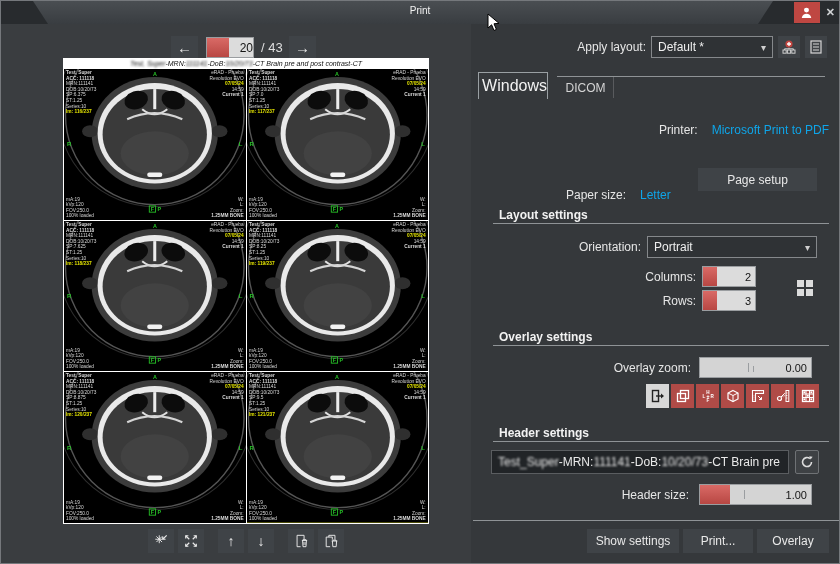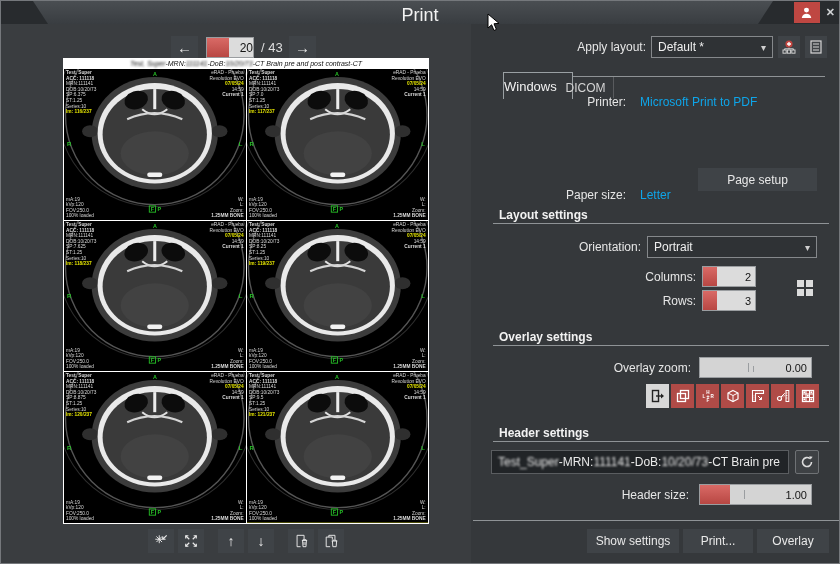--- a/index.html
+++ b/index.html
@@ -3,21 +3,21 @@
 <meta charset="utf-8">
 <style>
   html,body{margin:0;padding:0;background:#1e2022;}
   body{width:840px;height:564px;font-family:"Liberation Sans",sans-serif;-webkit-font-smoothing:antialiased;}
   .window{position:relative;width:840px;height:564px;background:#3a3d40;border:1px solid #75787c;box-sizing:border-box;overflow:hidden;}
   
   .titlebar{position:absolute;left:0;top:0;width:100%;height:23px;background:#282b2e;}
   .titlebar-shape{position:absolute;left:32px;right:66px;top:0;height:23px;
     background:linear-gradient(180deg,#4a4e52,#393d41);
     clip-path:polygon(0 0,100% 0,calc(100% - 15px) 100%,15px 100%);}
-  .title{position:absolute;top:4px;left:0;width:100%;text-align:center;font-size:18px;color:#f2f2f2;}
+  .title{position:absolute;top:4px;left:0;width:100%;text-align:center;font-size:10px;color:#f2f2f2;}
   .tb-btns{position:absolute;right:4px;top:1px;display:flex;align-items:center;gap:6px;}
   .support-btn{width:26px;height:21px;background:#bf4742;border:none;display:flex;align-items:center;justify-content:center;padding:0;cursor:pointer;}
   .close-x{color:#cfd1d3;font-size:11px;font-weight:bold;cursor:pointer;line-height:21px;}
   
   .right-bg{position:absolute;left:470px;top:23px;right:0;bottom:0;background:#35383b;}
   .btn{background:#3f4347;border:none;color:#e8e8e8;font-size:12px;font-family:"Liberation Sans",sans-serif;cursor:pointer;}
   .lbl{color:#e6e6e6;font-size:12px;}
   
   .nav-btn{position:absolute;width:27px;height:23px;font-size:15px;font-weight:bold;display:flex;align-items:center;justify-content:center;}
   .spin{position:absolute;display:flex;border:1px solid #9a9da0;box-sizing:border-box;height:21px;}
@@ -49,21 +49,21 @@
   
   .preview-toolbar{position:absolute;left:62px;top:528px;width:366px;display:flex;justify-content:center;align-items:center;gap:4px;}
   .pt-btn{width:26px;height:24px;display:flex;align-items:center;justify-content:center;font-size:14px;font-weight:bold;}
   .pt-gap{width:6px;}
   
   .apply-row{position:absolute;left:480px;top:35px;width:346px;height:22px;display:flex;align-items:center;justify-content:flex-end;gap:5px;}
   .select{display:flex;align-items:center;justify-content:space-between;box-sizing:border-box;height:22px;padding:0 6px;background:#2f3235;border:1px solid #85888b;color:#efefef;font-size:12px;cursor:pointer;}
   .chev{color:#cfcfcf;font-size:10px;margin-left:6px;}
   .sq-btn{width:22px;height:22px;display:flex;align-items:center;justify-content:center;padding:0;}
   .tab-line{position:absolute;left:556px;top:75px;width:268px;height:1px;background:#8f9396;}
-  .tab-active{position:absolute;left:502px;top:71px;width:70px;height:27px;box-sizing:border-box;border:1px solid #9aa0a3;border-bottom:none;background:#35383b;color:#f2f2f2;font-size:13px;display:flex;align-items:center;justify-content:flex-start;cursor:pointer;}
+  .tab-active{position:absolute;left:477px;top:71px;width:70px;height:27px;box-sizing:border-box;border:1px solid #9aa0a3;border-bottom:none;background:#35383b;color:#f2f2f2;font-size:16px;display:flex;align-items:center;justify-content:flex-end;cursor:pointer;}
   .tab-inactive{position:absolute;left:557px;top:76px;width:55px;height:21px;color:#d4d4d4;font-size:12px;display:flex;align-items:center;justify-content:center;border-right:1px solid rgba(255,255,255,.18);cursor:pointer;}
   .form-row{position:absolute;left:480px;width:348px;display:flex;align-items:center;}
   .form-row .lab{width:145px;text-align:right;flex:none;}
   .form-row .valtxt{margin-left:14px;color:#0ea5e9;font-size:12px;}
   .section-title{position:absolute;left:498px;color:#f2f2f2;font-size:12px;font-weight:bold;}
   .section-line{position:absolute;left:492px;width:336px;height:1px;background:#8f9396;}
   .row-label{position:absolute;text-align:right;color:#e6e6e6;font-size:12px;}
   .spin2{display:flex;border:1px solid #9a9da0;box-sizing:border-box;height:21px;width:54px;position:absolute;cursor:pointer;}
   .spin2 .handle{width:14px;background:linear-gradient(180deg,#d96a66,#b84743);}
   .spin2 .val{flex:1;background:#dcdcdc;color:#141414;font-size:11px;display:flex;align-items:center;justify-content:flex-end;padding-right:4px;}
@@ -534,21 +534,21 @@
   </div>
 
   <div class="tab-line"></div>
   <div class="tab-active">
       <span>Windows</span>
     </div>
   <div class="tab-inactive">
       <span>DICOM</span>
     </div>
 
-  <div class="form-row" style="top:94px;">
+  <div class="form-row" style="top:122px;justify-content:flex-end;">
     <span class="lbl lab">Printer:</span>
     <span class="valtxt">Microsoft Print to PDF</span>
   </div>
   <div class="form-row" style="top:141px;margin-top:46px;">
     <span class="lbl lab">Paper size:</span>
     <span class="valtxt">Letter</span>
   </div>
   <button class="btn" style="position:absolute;left:697px;top:167px;width:119px;height:23px;">Page setup</button>
 
   <div class="section-title" style="top:207px;">Layout settings</div>

